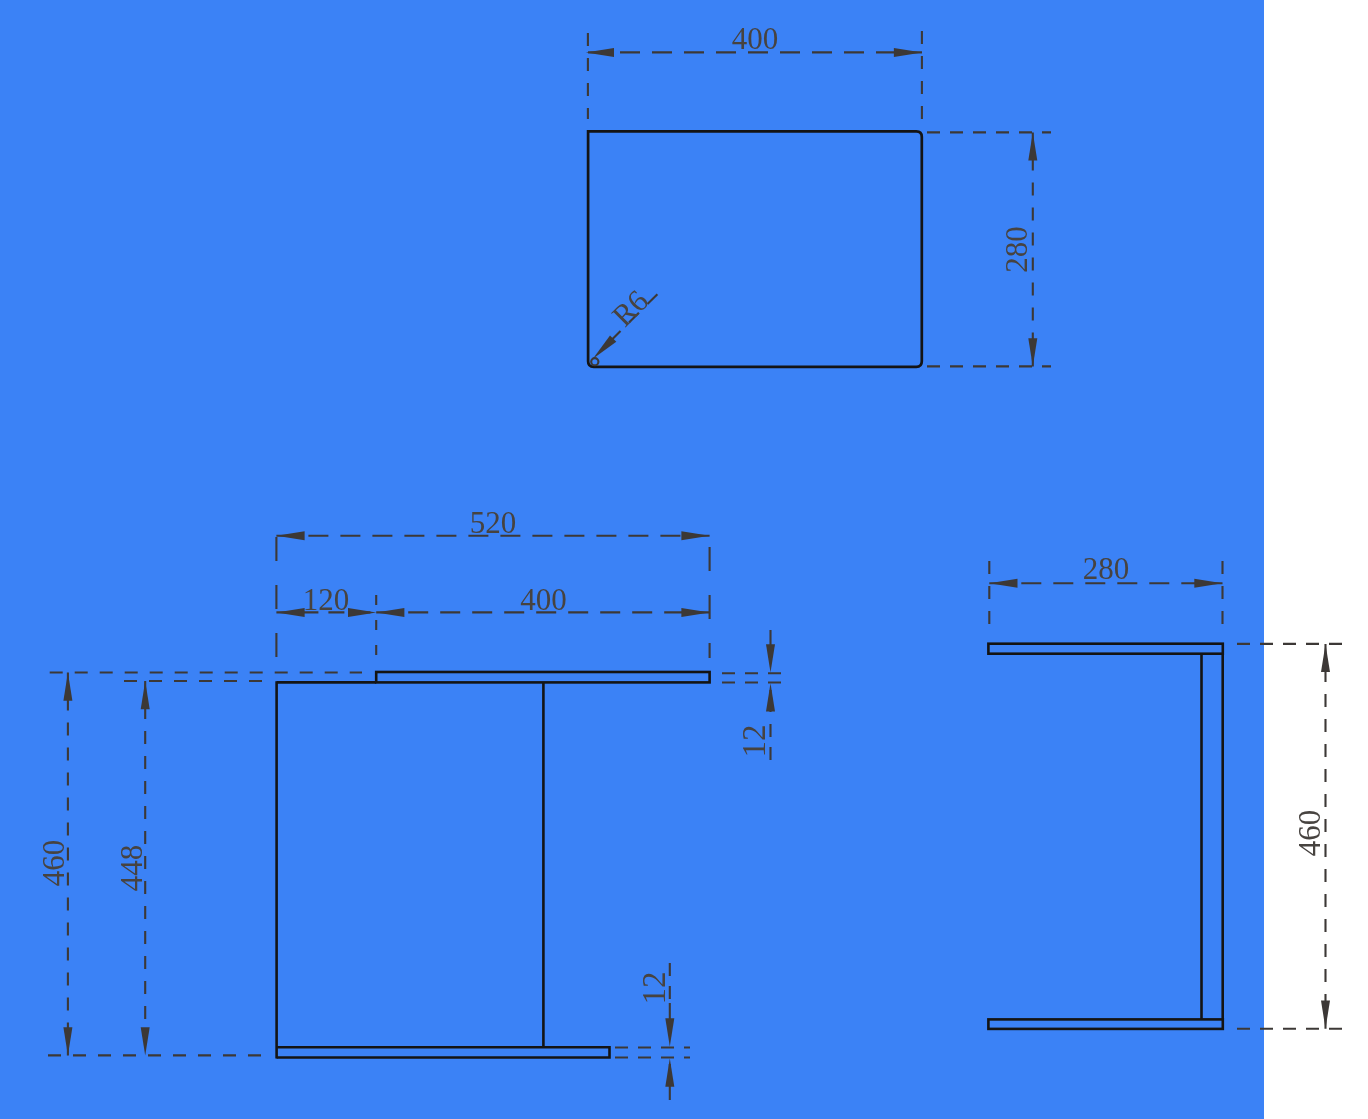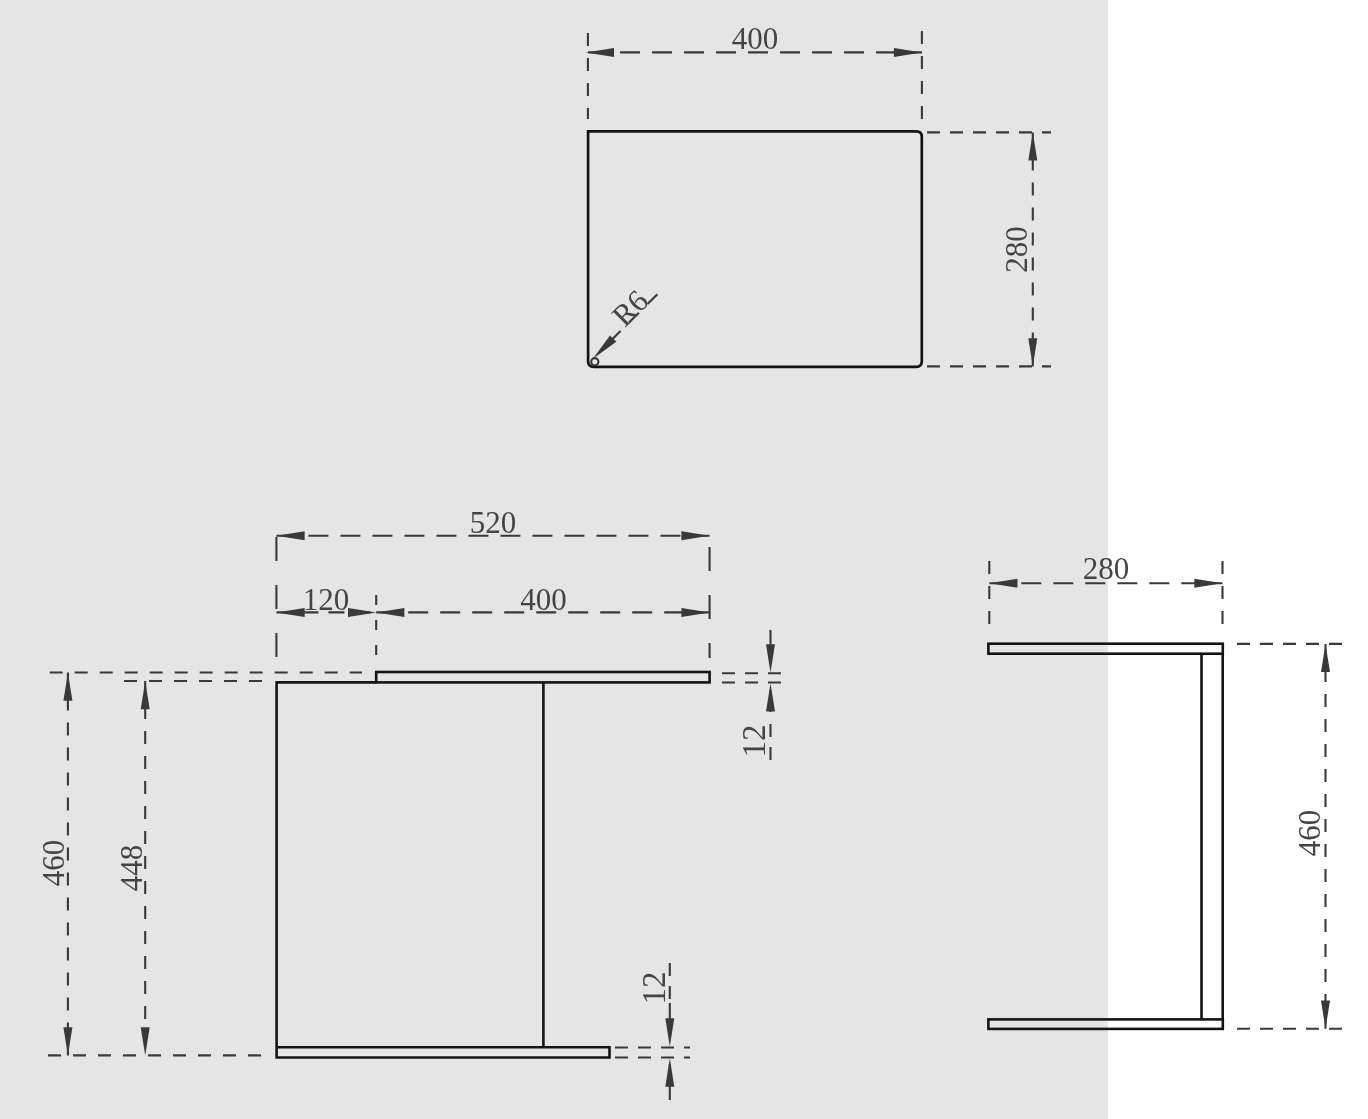--- a/index.html
+++ b/index.html
@@ -1,16 +1,16 @@
 <!DOCTYPE html>
 <html><head>
 <meta charset="utf-8">
 <style>
   html,body{margin:0;padding:0;background:#ffffff;}
-  .wrap{width:1108px;height:1119px;position:relative;background:#e5e5e5;}
+  .wrap{width:1264px;height:1119px;position:relative;background:#3b82f6;}
   text{font-family:"Liberation Serif", serif;fill:#474340;}
 </style>
 </head>
 <body>
 <div class="wrap">
 <svg width="1368" height="1119" viewBox="0 0 1368 1119" xmlns="http://www.w3.org/2000/svg" style="filter: blur(0.3px);">
 <g fill="none" stroke-linecap="butt">
 
 <path d="M 588.1 131.4 L 916.3 131.4 Q 921.8 131.4 921.8 136.9 L 921.8 361.2 Q 921.8 366.8 916.3 366.8 L 593.7 366.8 Q 588.1 366.8 588.1 361.2 L 588.1 131.4 Z" stroke="#141414" stroke-width="2.7"></path>
 

